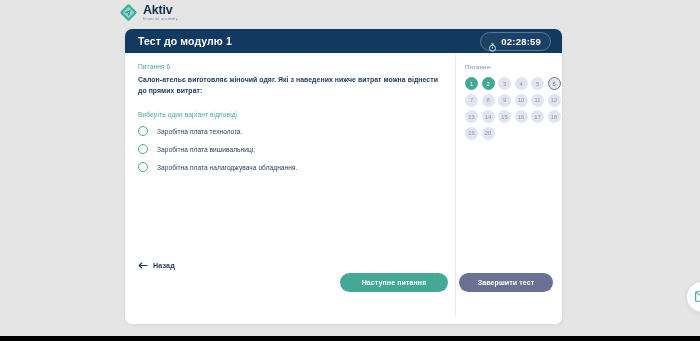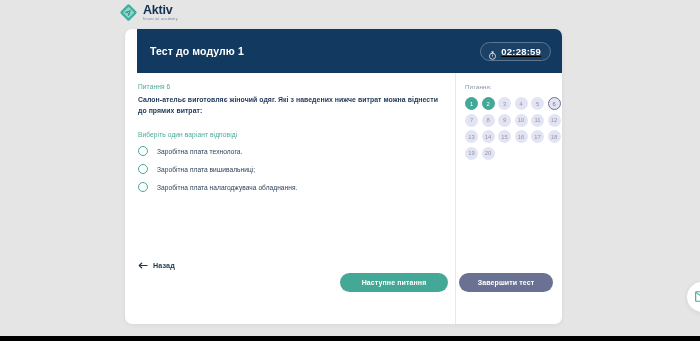--- a/index.html
+++ b/index.html
@@ -70,44 +70,42 @@
     top: 29px;
     width: 437px;
     height: 295px;
     background: #ffffff;
     border-radius: 7px;
     box-shadow: 0 1px 4px rgba(30,40,70,0.07);
     overflow: hidden;
   }
 
   .card-header {
-    height: 44px;
+    height: 24px;
     background: #123a60;
     display: flex;
     align-items: center;
     justify-content: space-between;
     padding: 0 11px 0 13px;
     box-sizing: border-box;
-    margin-left: 12px;
   }
   .card-title {
     color: #ffffff;
     font-size: 10.5px;
     font-weight: bold;
     letter-spacing: 0.1px;
   }
   .timer-pill {
     display: flex;
-    align-items: flex-start;
+    align-items: flex-end;
     gap: 4px;
     border: 1px solid #5b7793;
     border-radius: 11px;
     padding: 3px 9px 3px 7px;
     background: rgba(255,255,255,0.04);
-    text-decoration: underline;
   }
   .timer-icon {
     width: 9px;
     height: 9px;
     display: block;
   }
   .timer-text {
     color: #ffffff;
     font-size: 9.5px;
     font-weight: bold;

